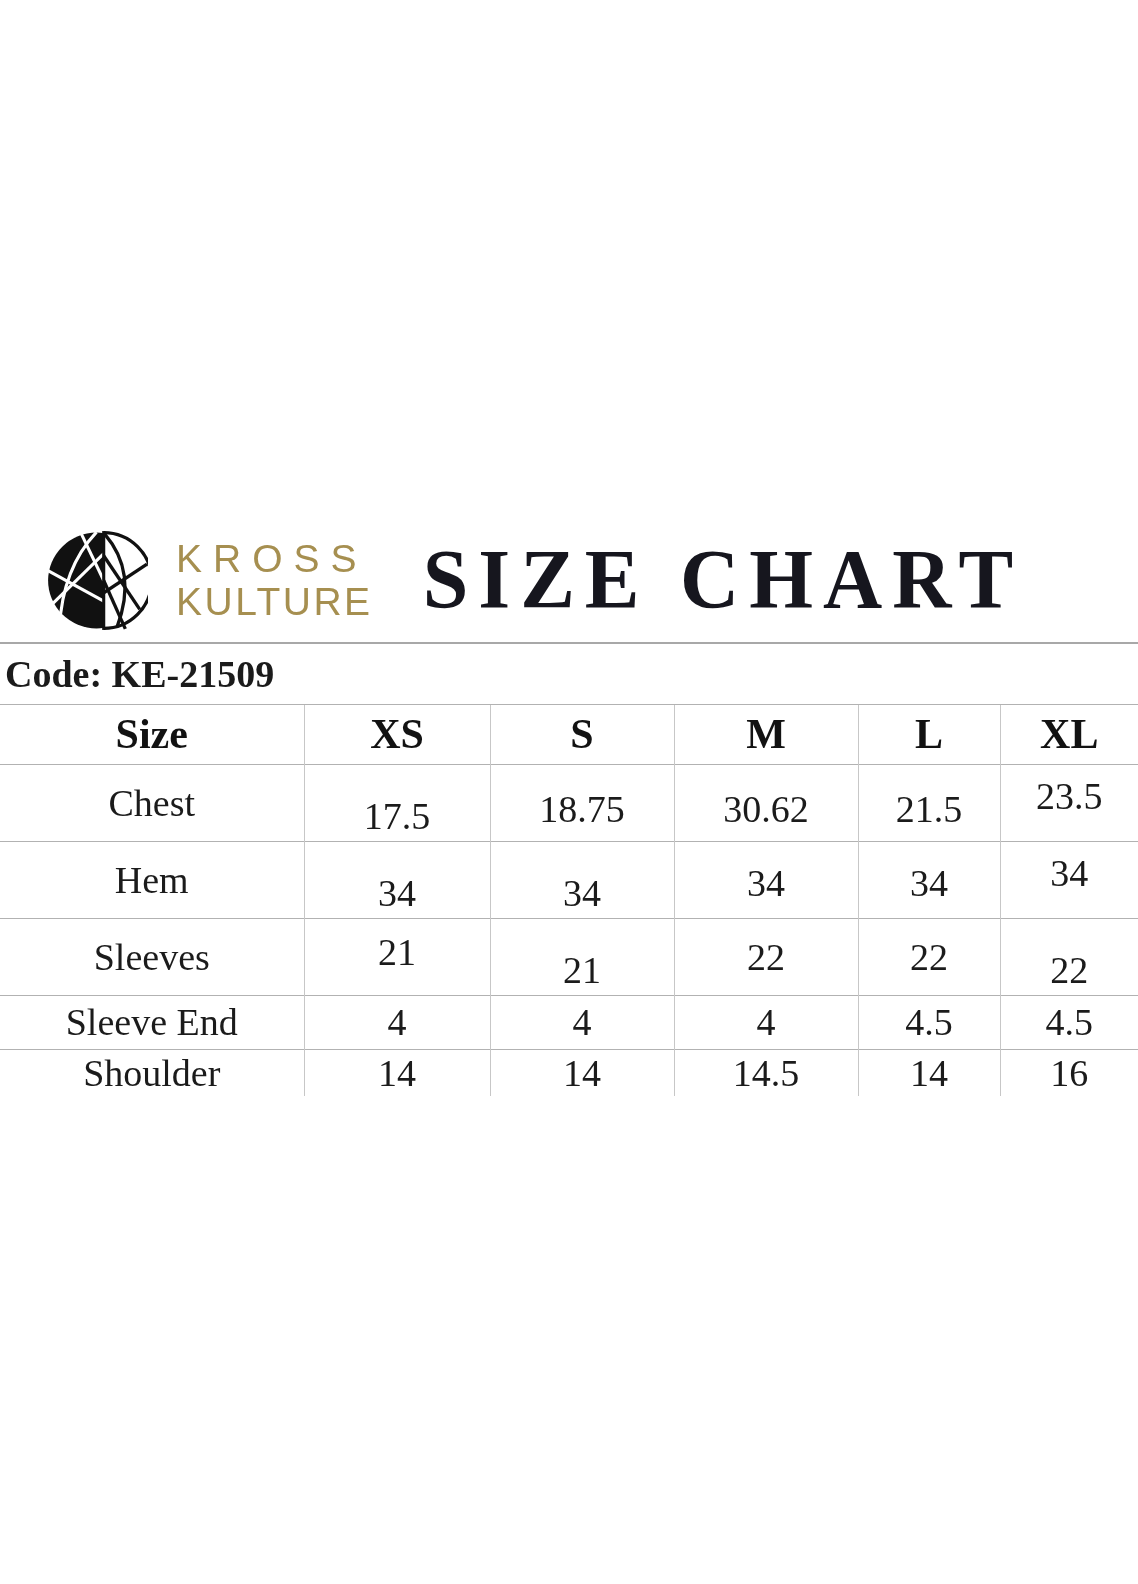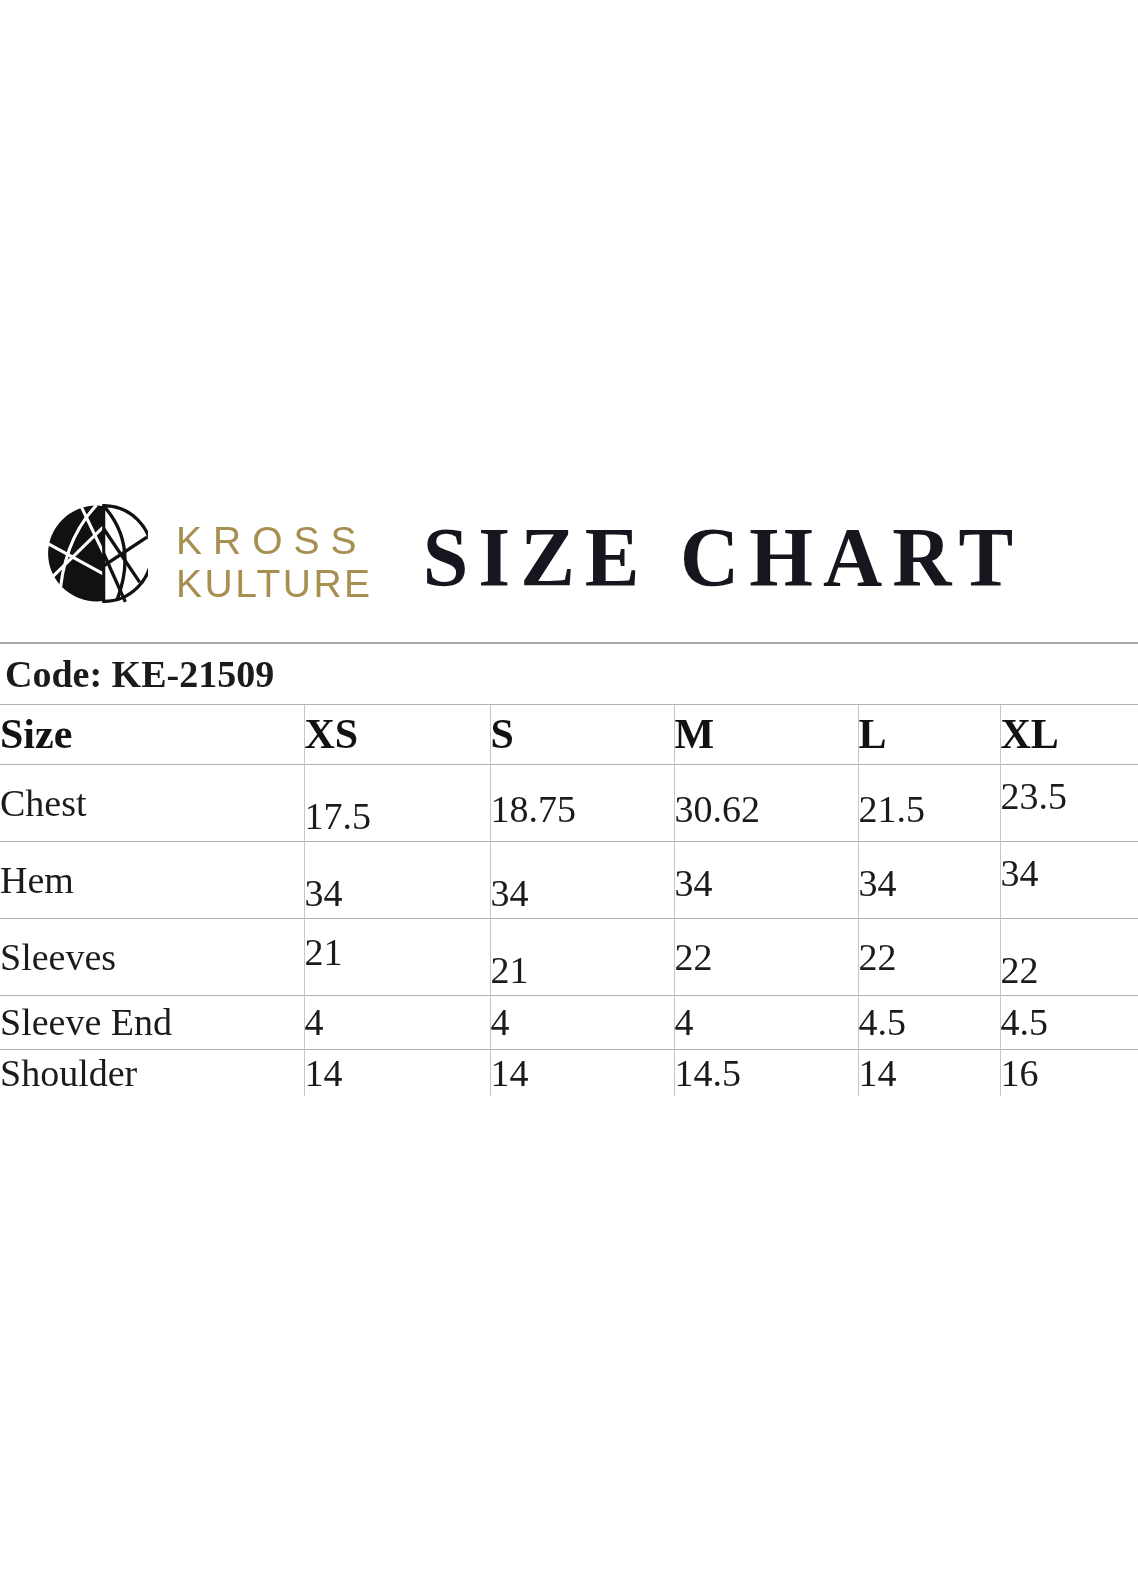--- a/index.html
+++ b/index.html
@@ -9,25 +9,25 @@
     height: 1584px;
     background: #ffffff;
     font-family: "Liberation Serif", serif;
     color: #1c1c1c;
     overflow: hidden;
   }
 
   
   .header {
     position: absolute;
-    top: 497px;
+    top: 526px;
     left: 45px;
     height: 108px;
     display: flex;
-    align-items: flex-end;
+    align-items: center;
   }
   .logo { width: 103px; height: 103px; flex: 0 0 auto; }
   .brand {
     margin-left: 28px;
     font-family: "Liberation Sans", sans-serif;
     color: #a68f50;
     font-weight: 400;
     line-height: 43px;
     white-space: nowrap;
   }
@@ -47,21 +47,21 @@
   
   .table-wrap { position: absolute; top: 642px; left: 0; width: 1138px; }
   table.size-chart {
     width: 1138px;
     border-collapse: collapse;
     table-layout: fixed;
     font-family: "Liberation Serif", serif;
   }
   .size-chart td, .size-chart th {
     padding: 0;
-    text-align: left;
+    text-align: center;
     vertical-align: middle;
     border-top: 1.5px solid #b2b2b2;
     overflow: hidden;
   }
   .size-chart td:not(:first-child),
   .size-chart th:not(:first-child) {
     border-left: 1.5px solid #c7c7c7;
   }
   tr.r0 { height: 61px; margin-top: 44px; } tr.r1 { height: 60px; }
   tr.r2 { height: 59px; } tr.r3 { height: 60px; }

